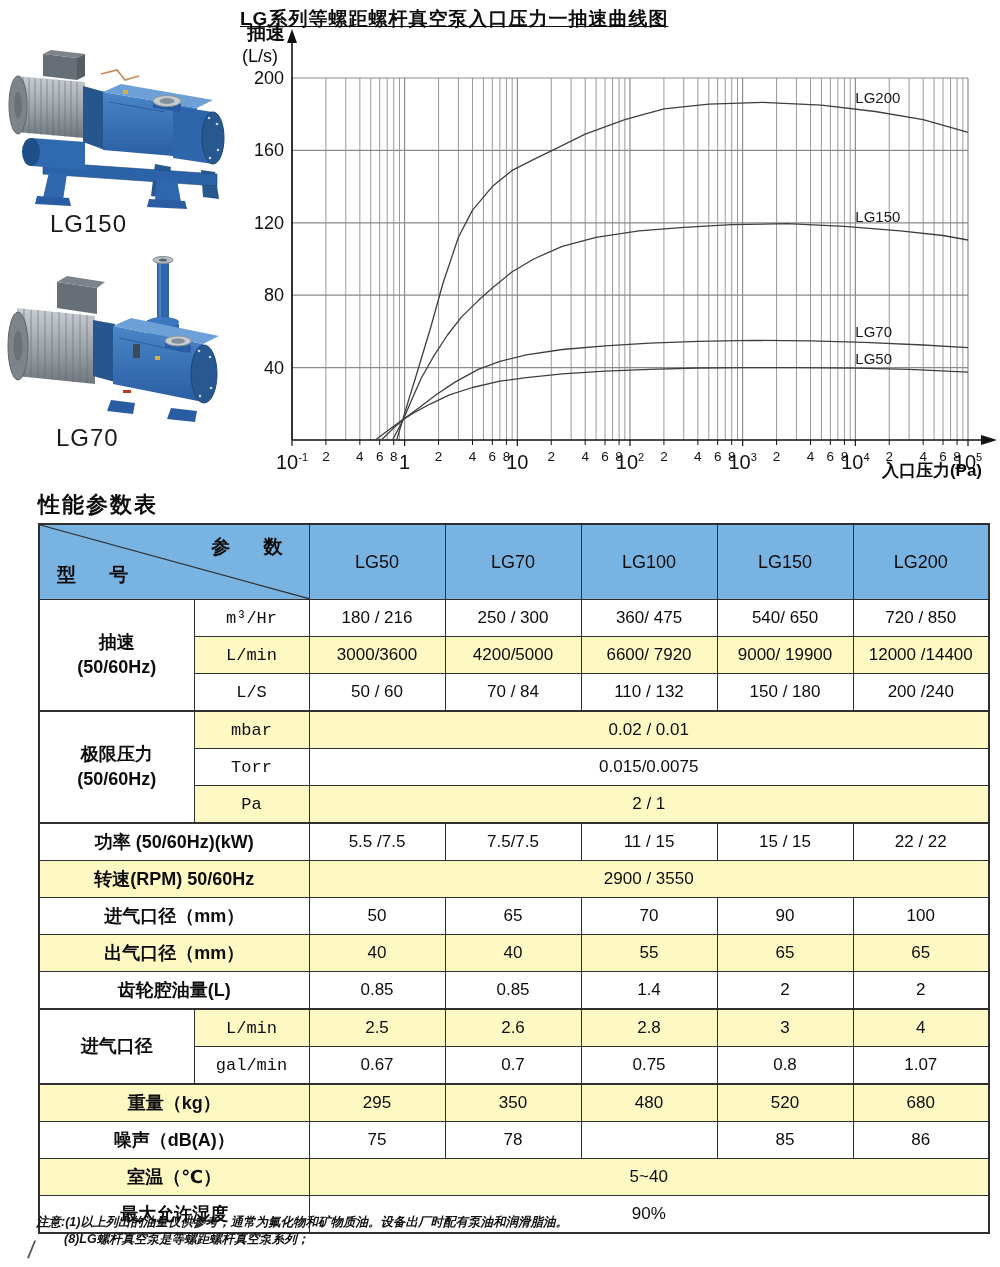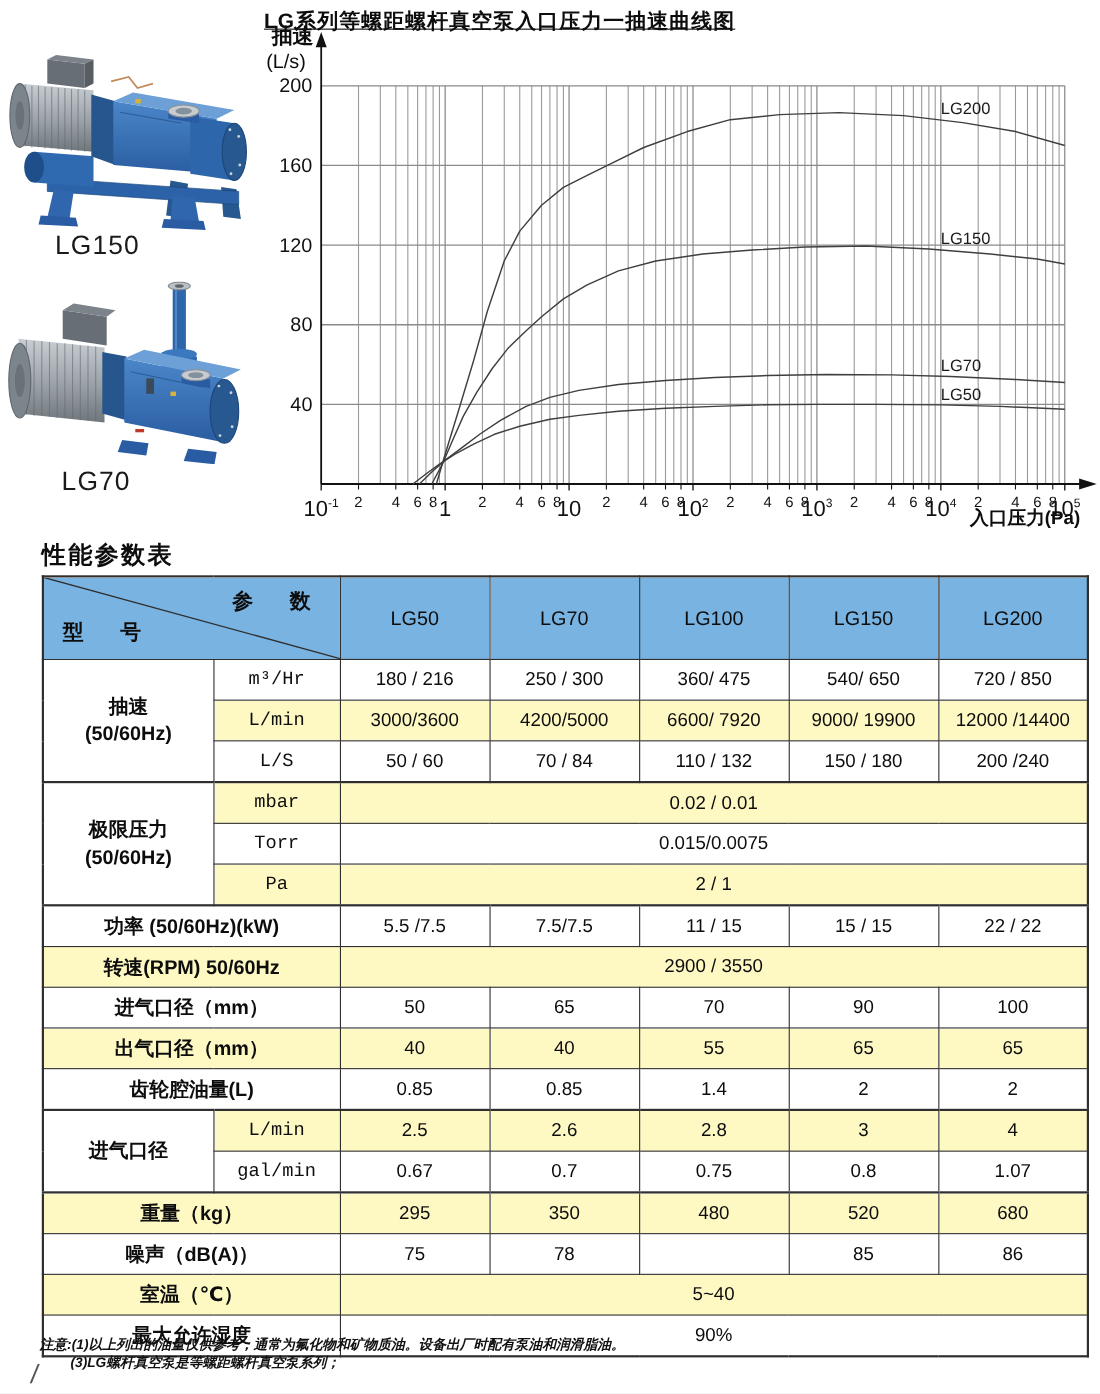--- a/index.html
+++ b/index.html
@@ -481,17 +481,17 @@
       </tr>
       <tr>
         <td class="rowlabel" colspan="2">最大允许湿度</td>
         <td colspan="5">90%</td>
       </tr>
     </tbody>
   </table>
 
   <div class="notes">
     <div><span>注意:</span><span>(1)以上列出的油量仅供参考，通常为氟化物和矿物质油。设备出厂时配有泵油和润滑脂油。</span></div>
-    <div class="ind">(3)LG螺杆真空泵是等螺距螺杆真空泵系列；</div>
+    <div class="ind">(8)LG螺杆真空泵是等螺距螺杆真空泵系列；</div>
   </div>
 
   <div class="corner-slash">/</div>
 </div>
 
 </body></html>

